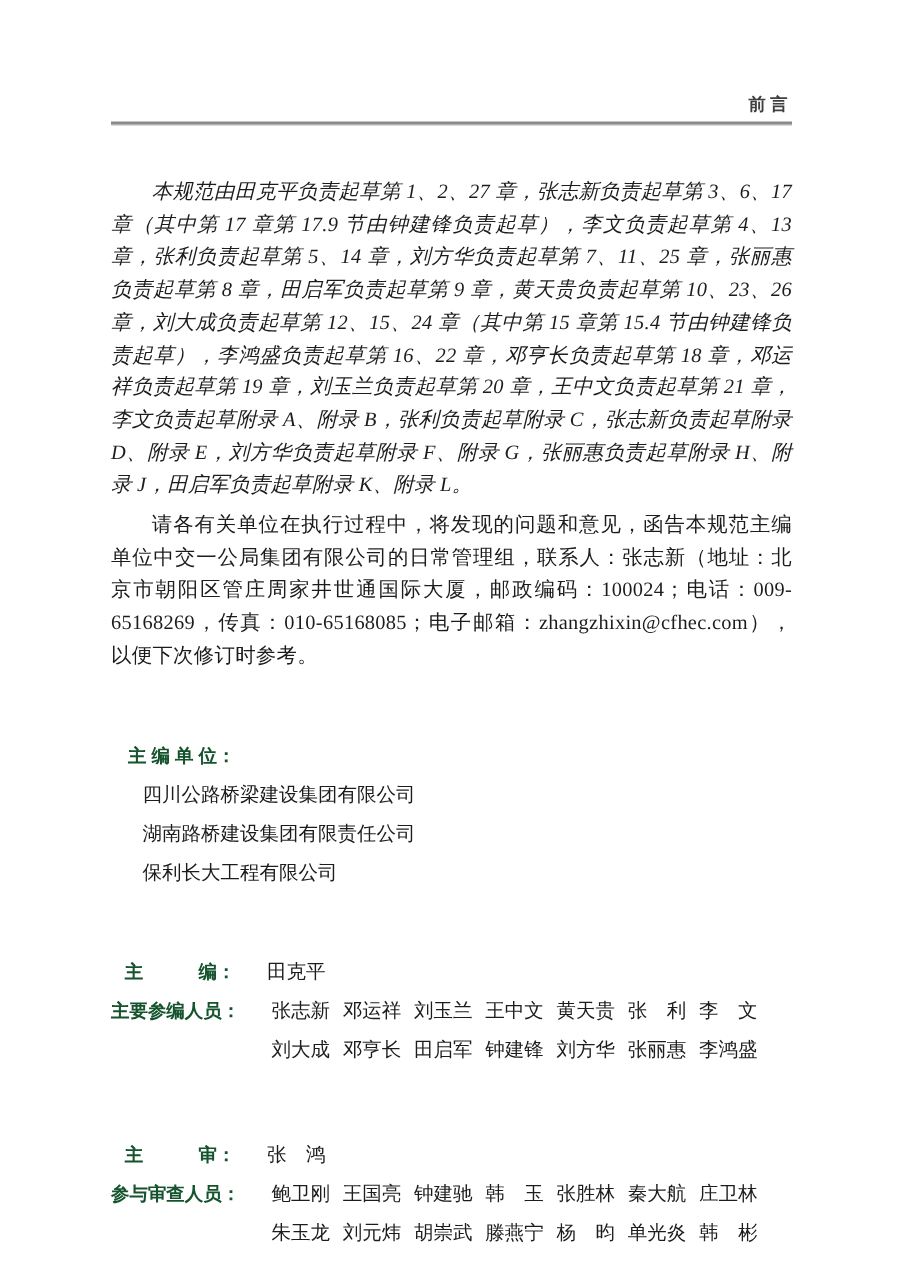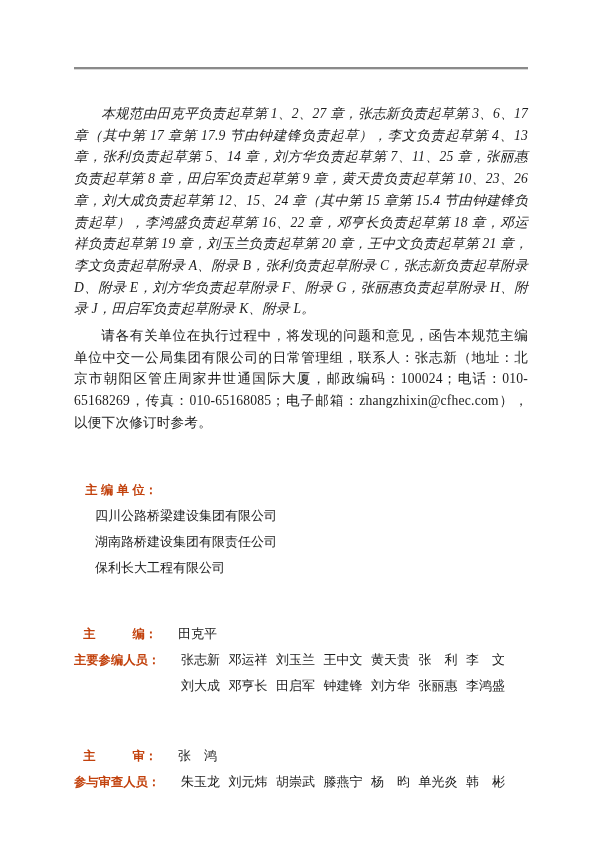--- a/index.html
+++ b/index.html
@@ -59,21 +59,21 @@
     align-items: flex-start;
   }
   .info-label {
     flex: 0 0 83px;
     text-align: right;
     font-family: "Liberation Sans", "DejaVu Sans", sans-serif;
     font-weight: bold;
     font-size: 12.3px;
     line-height: 26px;
     white-space: pre;
-    color: #c2410c;
+    color: #14532d;
   }
   .info-values {
     margin-left: 21px;
     font-size: 13px;
   }
   .unit-line {
     line-height: 26px;
     white-space: nowrap;
   }
   .name-row {
@@ -88,26 +88,27 @@
     font-family: Liberation Mono, monospace;
   }
 </style>
 </head>
 <body>
 
 <div class="page">
   <div class="content">
 
     <div class="header">
+      <span class="header-title">前言</span>
       <div class="header-rule"></div>
     </div>
 
     <p class="para para-1">本规范由田克平负责起草第 1、2、27 章，张志新负责起草第 3、6、17 章（其中第 17 章第 17.9 节由钟建锋负责起草），李文负责起草第 4、13 章，张利负责起草第 5、14 章，刘方华负责起草第 7、11、25 章，张丽惠负责起草第 8 章，田启军负责起草第 9 章，黄天贵负责起草第 10、23、26 章，刘大成负责起草第 12、15、24 章（其中第 15 章第 15.4 节由钟建锋负责起草），李鸿盛负责起草第 16、22 章，邓亨长负责起草第 18 章，邓运祥负责起草第 19 章，刘玉兰负责起草第 20 章，王中文负责起草第 21 章，李文负责起草附录 A、附录 B，张利负责起草附录 C，张志新负责起草附录 D、附录 E，刘方华负责起草附录 F、附录 G，张丽惠负责起草附录 H、附录 J，田启军负责起草附录 K、附录 L。</p>
 
-    <p class="para para-2">请各有关单位在执行过程中，将发现的问题和意见，函告本规范主编单位中交一公局集团有限公司的日常管理组，联系人：张志新（地址：北京市朝阳区管庄周家井世通国际大厦，邮政编码：100024；电话：010-65168269，传真：010-65168085；电子邮箱：zhangzhixin@cfhec.com），以便下次修订时参考。</p>
+    <p class="para para-2">请各有关单位在执行过程中，将发现的问题和意见，函告本规范主编单位中交一公局集团有限公司的日常管理组，联系人：张志新（地址：北京市朝阳区管庄周家井世通国际大厦，邮政编码：100024；电话：009-65168269，传真：010-65168085；电子邮箱：zhangzhixin@cfhec.com），以便下次修订时参考。</p>
 
     <div class="credits-group group-units">
       <div class="info-row">
         <span class="info-label">主 编 单 位：</span>
       </div>
       <div class="info-row">
         <div class="info-values">
             <div class="unit-line">四川公路桥梁建设集团有限公司</div>
             <div class="unit-line">湖南路桥建设集团有限责任公司</div>
             <div class="unit-line">保利长大工程有限公司</div>
@@ -134,19 +135,20 @@
     <div class="credits-group group-review">
       <div class="info-row">
         <span class="info-label">主　　　审：</span>
         <div class="info-values">
             <div class="name-row"><span class="name">张　鸿</span></div>
           </div>
       </div>
       <div class="info-row">
         <span class="info-label">参与审查人员：</span>
         <div class="info-values">
+            <div class="name-row"><span class="name">鲍卫刚</span><span class="name">王国亮</span><span class="name">钟建驰</span><span class="name">韩　玉</span><span class="name">张胜林</span><span class="name">秦大航</span><span class="name">庄卫林</span></div>
             <div class="name-row"><span class="name">朱玉龙</span><span class="name">刘元炜</span><span class="name">胡崇武</span><span class="name">滕燕宁</span><span class="name">杨　昀</span><span class="name">单光炎</span><span class="name">韩　彬</span></div>
           </div>
       </div>
     </div>
 
   </div>
 </div>
 
 </body></html>

